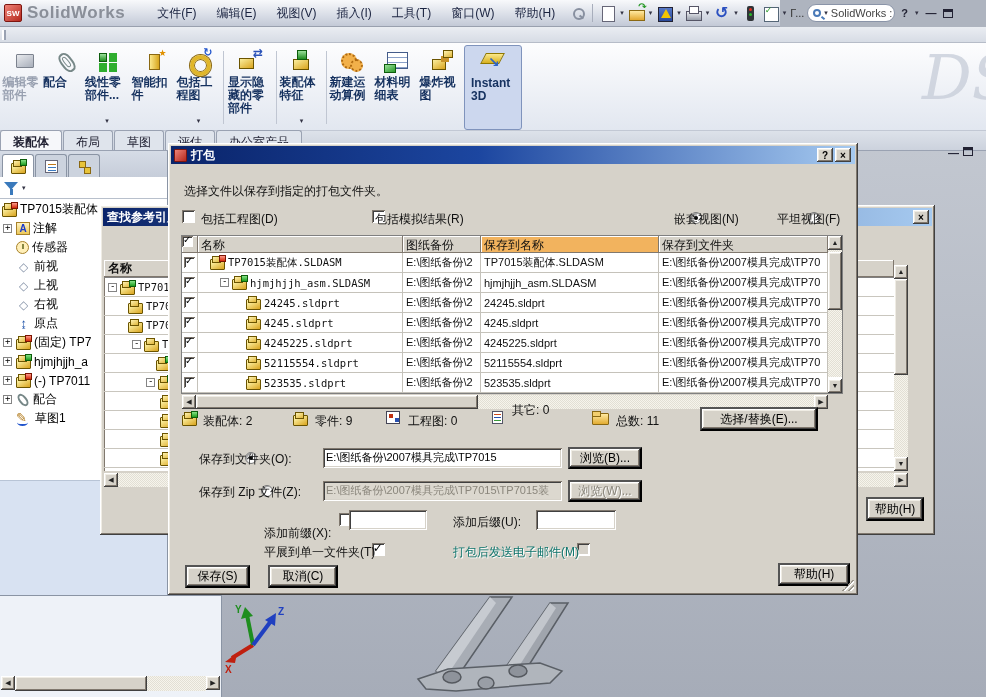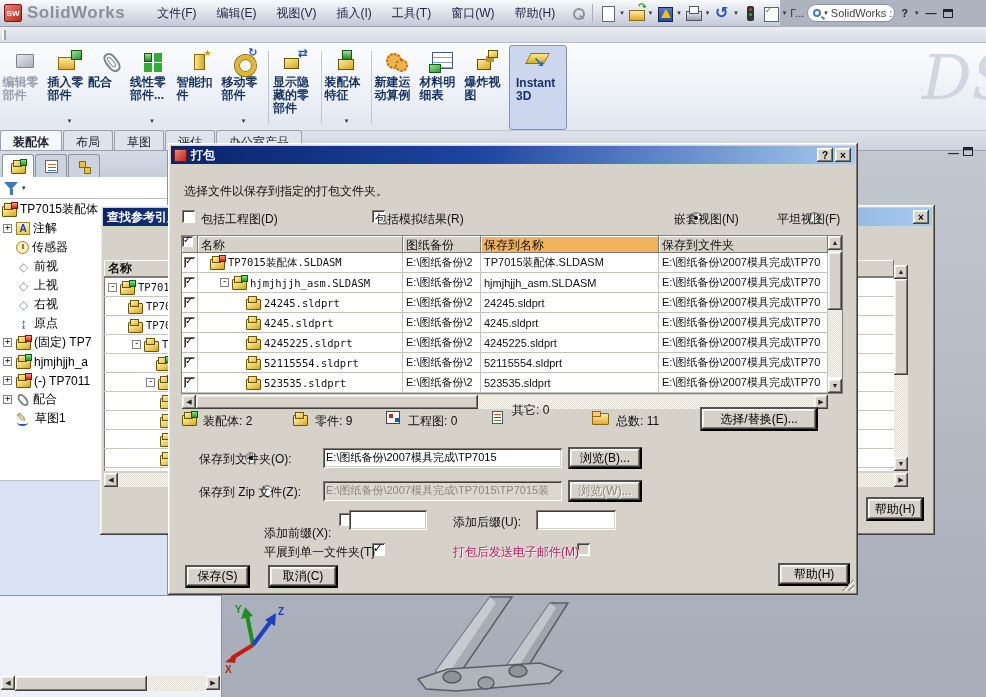--- a/index.html
+++ b/index.html
@@ -23,21 +23,21 @@
     box-shadow: inset 1px 1px 0 #80786e, inset -1px -1px 0 #fff, inset 2px 2px 0 #404040, inset -2px -2px 0 #fff;}
   .cb.on::after{ content:"✓"; position:absolute; left:1px; top:-2px; font-size:12px; font-weight:bold; color:#000;}
   .cb.dis{ background:#d6d2c9;}
   .rd{ width:12px; height:12px; border-radius:50%; background:#fff; display:inline-block; position:relative;
     border:1px solid #777; box-shadow: inset 1px 1px 1px #999;}
   .rd.on::after{ content:""; position:absolute; left:3px; top:3px; width:4px; height:4px; border-radius:50%; background:#000;}
   .sbbtn{ width:14px; height:14px; font-size:7px; color:#222; line-height:14px; text-align:center;
     background:#d6d2c9; box-shadow: inset -1px -1px 0 #404040, inset 1px 1px 0 #fff, inset -2px -2px 0 #80786e, inset 2px 2px 0 #efece4;}
   .strack{ background:#efede4; background-image:repeating-conic-gradient(#e2dfd4 0 25%, #f6f4ec 0 50%); background-size:2px 2px;}
   .sthumb{ background:#d6d2c9; box-shadow: inset -1px -1px 0 #404040, inset 1px 1px 0 #fff, inset -2px -2px 0 #80786e, inset 2px 2px 0 #efece4;}
-  .grayed{ color:#be185d; text-shadow:1px 1px 0 #fff;}
+  .grayed{ color:#0f766e; text-shadow:1px 1px 0 #fff;}
 
   
   .pic{ width:15px; height:13px; position:relative; display:inline-block; flex:none;}
   .pic::before{ content:""; position:absolute; left:0; top:3px; width:13px; height:9px;
     background:linear-gradient(150deg,#fbee9e 20%,#d9a41e); border:1px solid #6b5400; border-radius:1px;}
   .pic::after{ content:""; position:absolute; left:2px; top:0px; width:7px; height:5px;
     background:linear-gradient(150deg,#fff3b0,#e0b63a); border:1px solid #6b5400;}
   .pic.asm .dot, .picdot{ position:absolute; right:-1px; top:-1px; width:7px; height:7px;
     background:linear-gradient(#86e286,#1f9e1f); border:1px solid #0c5c0c; z-index:1;}
   .pic.red .dot{ background:linear-gradient(#ff9a8a,#d22807); border-color:#7a1402;}
@@ -327,41 +327,36 @@
 
   <div class="toolstrip abs">
     <span class="grip"></span>
   </div>
 
   <div class="cmdmgr">
     <div class="cmbtn disabled">
       <span class="cmicon ic-edit"></span>
       <span class="cmlabel">编辑零部件</span>
     </div>
-    <div class="cmbtn">
-      <span class="cmicon ic-insert"></span>
-      <span class="cmlabel">插入零部件</span>
-      <span class="cmcaret">▾</span>
-    </div>
     <div class="cmbtn narrow">
       <span class="cmicon ic-mate"></span>
       <span class="cmlabel">配合</span>
     </div>
     <div class="cmbtn wide">
       <span class="cmicon ic-linear"></span>
       <span class="cmlabel">线性零部件...</span>
       <span class="cmcaret">▾</span>
     </div>
     <div class="cmbtn">
       <span class="cmicon ic-smart"></span>
       <span class="cmlabel">智能扣件</span>
     </div>
     <div class="cmbtn">
       <span class="cmicon ic-move"></span>
-      <span class="cmlabel">移动零部件</span>
+      <span class="cmlabel">包括工程图</span>
       <span class="cmcaret">▾</span>
     </div>
     <i class="vsep"></i>
     <div class="cmbtn wide">
       <span class="cmicon ic-showhide"></span>
       <span class="cmlabel">显示隐藏的零部件</span>
     </div>
     <i class="vsep"></i>
     <div class="cmbtn">
       <span class="cmicon ic-feat"></span>

